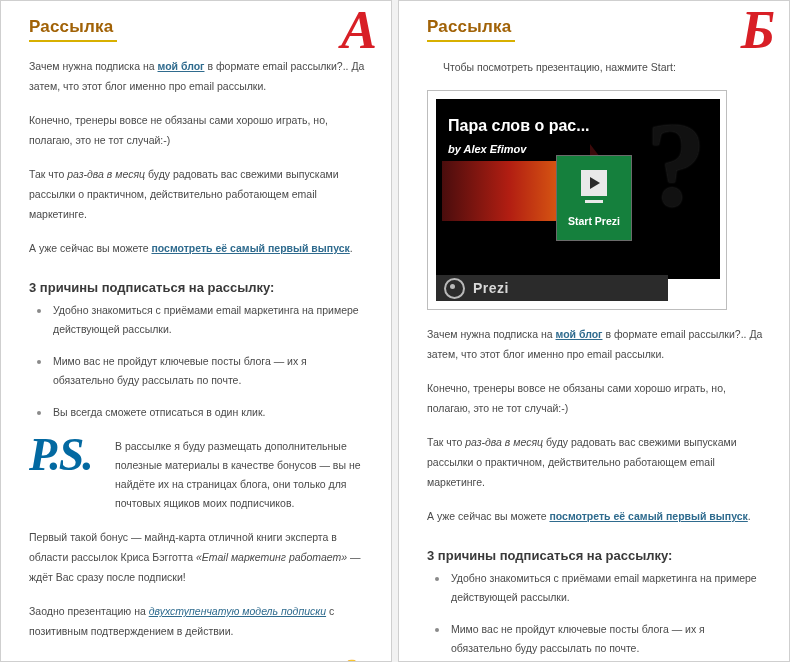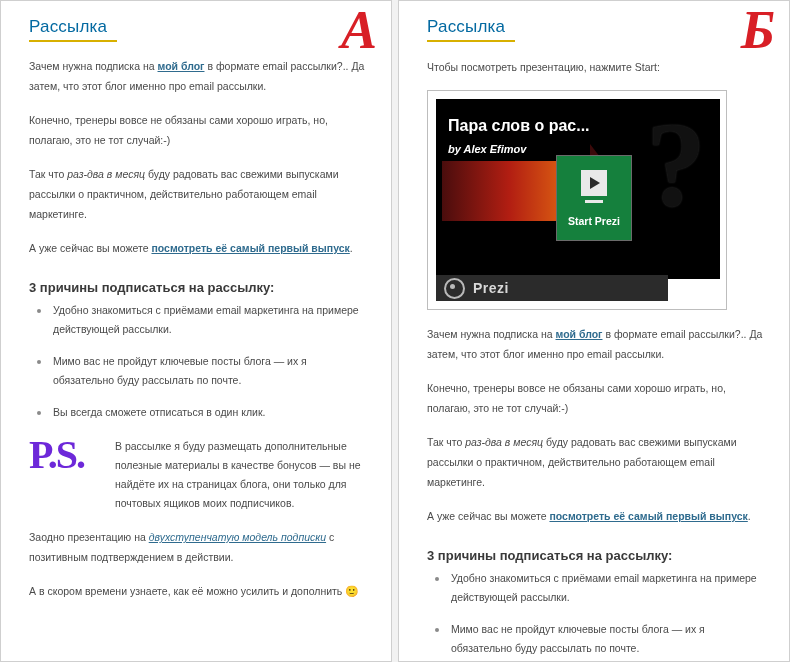--- a/index.html
+++ b/index.html
@@ -29,22 +29,22 @@
     border: 1px solid #cfcfcf;
     box-sizing: border-box;
     overflow: hidden;
   }
   .panel-inner {
     padding: 14px 22px 10px 28px;
     position: relative;
   }
   .title {
     font-size: 17px;
-    font-weight: normal;
-    color: #0369a1;
+    font-weight: bold;
+    color: #a16207;
     margin: 2px 0 0 0;
     letter-spacing: .2px;
   }
   .title-underline {
     height: 2px;
     background: #d8b000;
     width: 88px;
     margin-top: 3px;
   }
   .variant-letter {
@@ -61,21 +61,21 @@
   p.body {
     font-size: 10.5px;
     line-height: 20px;
     color: #4a4a4a;
     margin: 14px 0 0 0;
   }
   .lead {
     font-size: 10.5px;
     line-height: 18px;
     color: #4a4a4a;
-    margin: 16px 0 10px 0;
+    margin: 16px 0 10px 16px;
   }
   a.link {
     color: #2f6b8e;
     text-decoration: underline;
     font-weight: bold;
     text-align: right;
   }
   a.link-plain {
     color: #2f6b8e;
     text-decoration: underline;
@@ -114,22 +114,23 @@
     border-radius: 50%;
   }
   .ps-block {
     display: flex;
     align-items: flex-start;
     margin-top: 8px;
   }
   .ps-mark {
     font-family: "Liberation Serif", serif;
     font-weight: bold;
-    font-size: 40px;
-    color: #6d28d9;
+    font-style: italic;
+    font-size: 46px;
+    color: #0369a1;
     line-height: 40px;
     width: 86px;
     flex: 0 0 86px;
     letter-spacing: -2px;
   }
   .ps-text {
     font-size: 10.5px;
     line-height: 19px;
     color: #4a4a4a;
     padding-top: 2px;
@@ -306,20 +307,21 @@
         <li>Удобно знакомиться с приёмами email маркетинга на примере действующей рассылки.</li>
         <li>Мимо вас не пройдут ключевые посты блога — их я обязательно буду рассылать по почте.</li>
         <li>Вы всегда сможете отписаться в один клик.</li>
       </ul>
 
       <div class="ps-block">
         <div class="ps-mark">P.S.</div>
         <div class="ps-text">В рассылке я буду размещать дополнительные полезные материалы в качестве бонусов — вы не найдёте их на страницах блога, они только для почтовых ящиков моих подписчиков.</div>
       </div>
 
+      <p class="body"><span>Первый такой бонус — майнд-карта отличной книги эксперта в области рассылок Криса Бэгготта  </span><em>«Email маркетинг работает»</em><span> — ждёт Вас сразу после подписки!</span></p>
 
       <p class="body"><span>Заодно презентацию на </span><a class="link-plain" href="#">двухступенчатую модель подписки</a><span> с позитивным подтверждением в действии.</span></p>
 
       <p class="body"><span>А в скором времени узнаете, как её можно усилить и дополнить </span><span class="emoji">🙂</span></p>
 
     </div>
   </div>
 
   <div class="panel">
     <div class="panel-inner">

